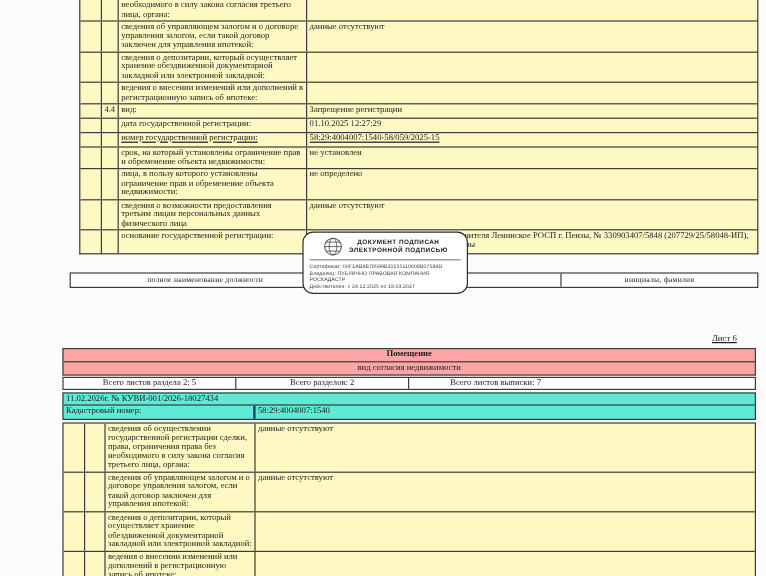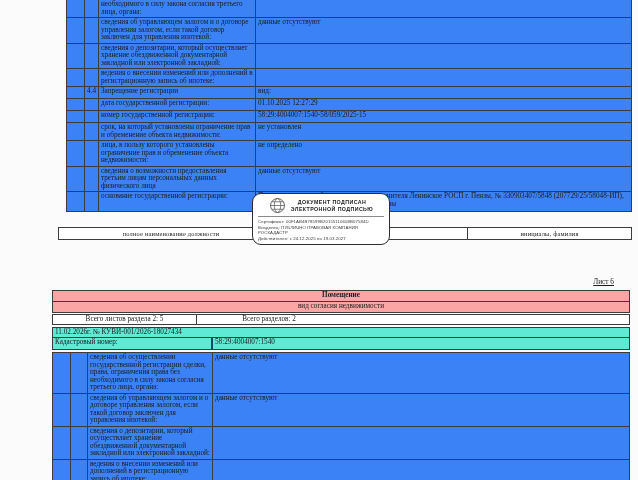--- a/index.html
+++ b/index.html
@@ -2,21 +2,21 @@
 <html><head>
 <meta charset="utf-8">
 <style>
   html,body{margin:0;padding:0;}
   body{
     width:638px;height:480px;position:relative;overflow:hidden;
     background:#fbfbfb;color:#1c1c1c;
     font-family:"Liberation Serif",serif;
     font-size:7.2px;line-height:7.5px;
   }
-  .tbl{position:absolute;background:#3b82f6;border:1px solid #3c3c3c;box-sizing:border-box;}
+  .tbl{position:absolute;background:#fef9c3;border:1px solid #3c3c3c;box-sizing:border-box;}
   .t1{left:66px;top:0;width:566px;border-top:none;}
   .t2{left:52px;top:352px;width:578px;height:140px;}
   .trow{display:grid;border-bottom:1px solid #3c3c3c;}
   .trow:last-child{border-bottom:none;}
   .t2 .trow:last-child{border-bottom:1px solid #3c3c3c;}
   .t1 .trow{grid-template-columns:18px 14px 157px 1fr;}
   .t2 .trow{grid-template-columns:18px 17px 125px 1fr;}
   .cell{border-right:1px solid #3c3c3c;padding:1px 2px;box-sizing:border-box;overflow:hidden;}
   .cell:last-child{border-right:none;}
   
@@ -79,30 +79,30 @@
   </div>
   <div class="trow" style="min-height:16px;">
     <div class="cell"></div>
     <div class="cell"></div>
     <div class="cell">ведения о внесении изменений или дополнений в регистрационную запись об ипотеке:</div>
     <div class="cell"></div>
   </div>
   <div class="trow" style="min-height:11px;">
     <div class="cell"></div>
     <div class="cell">4.4</div>
+    <div class="cell">вид:</div>
     <div class="cell">Запрещение регистрации</div>
-    <div class="cell">вид:</div>
   </div>
   <div class="trow" style="min-height:11px;">
     <div class="cell"></div>
     <div class="cell"></div>
     <div class="cell">дата государственной регистрации:</div>
     <div class="cell">01.10.2025 12:27:29</div>
   </div>
-  <div class="trow" style="min-height:11px;">
+  <div class="trow" style="min-height:11px;text-decoration:underline;">
     <div class="cell"></div>
     <div class="cell"></div>
     <div class="cell">номер государственной регистрации:</div>
     <div class="cell">58:29:4004007:1540-58/059/2025-15</div>
   </div>
   <div class="trow" style="min-height:16px;">
     <div class="cell"></div>
     <div class="cell"></div>
     <div class="cell">срок, на который установлены ограничение прав и обременение объекта недвижимости:</div>
     <div class="cell vtop">не установлен</div>
@@ -158,20 +158,21 @@
 <div class="sheetlabel">Лист 6</div>
 
 <div class="objbox">
   <div class="r1">Помещение</div>
   <div class="r2">вид согласия недвижимости</div>
 </div>
 
 <div class="metarow">
   <div class="metacell">Всего листов раздела 2: 5</div>
   <div class="metacell">Всего разделов: 2</div>
+  <div class="metacell">Всего листов выписки: 7</div>
 </div>
 
 <div class="docnum">
   <div class="r1">11.02.2026г. № КУВИ-001/2026-18027434</div>
   <div class="r2">
     <div>Кадастровый номер:</div>
     <div>58:29:4004007:1540</div>
   </div>
 </div>
 

